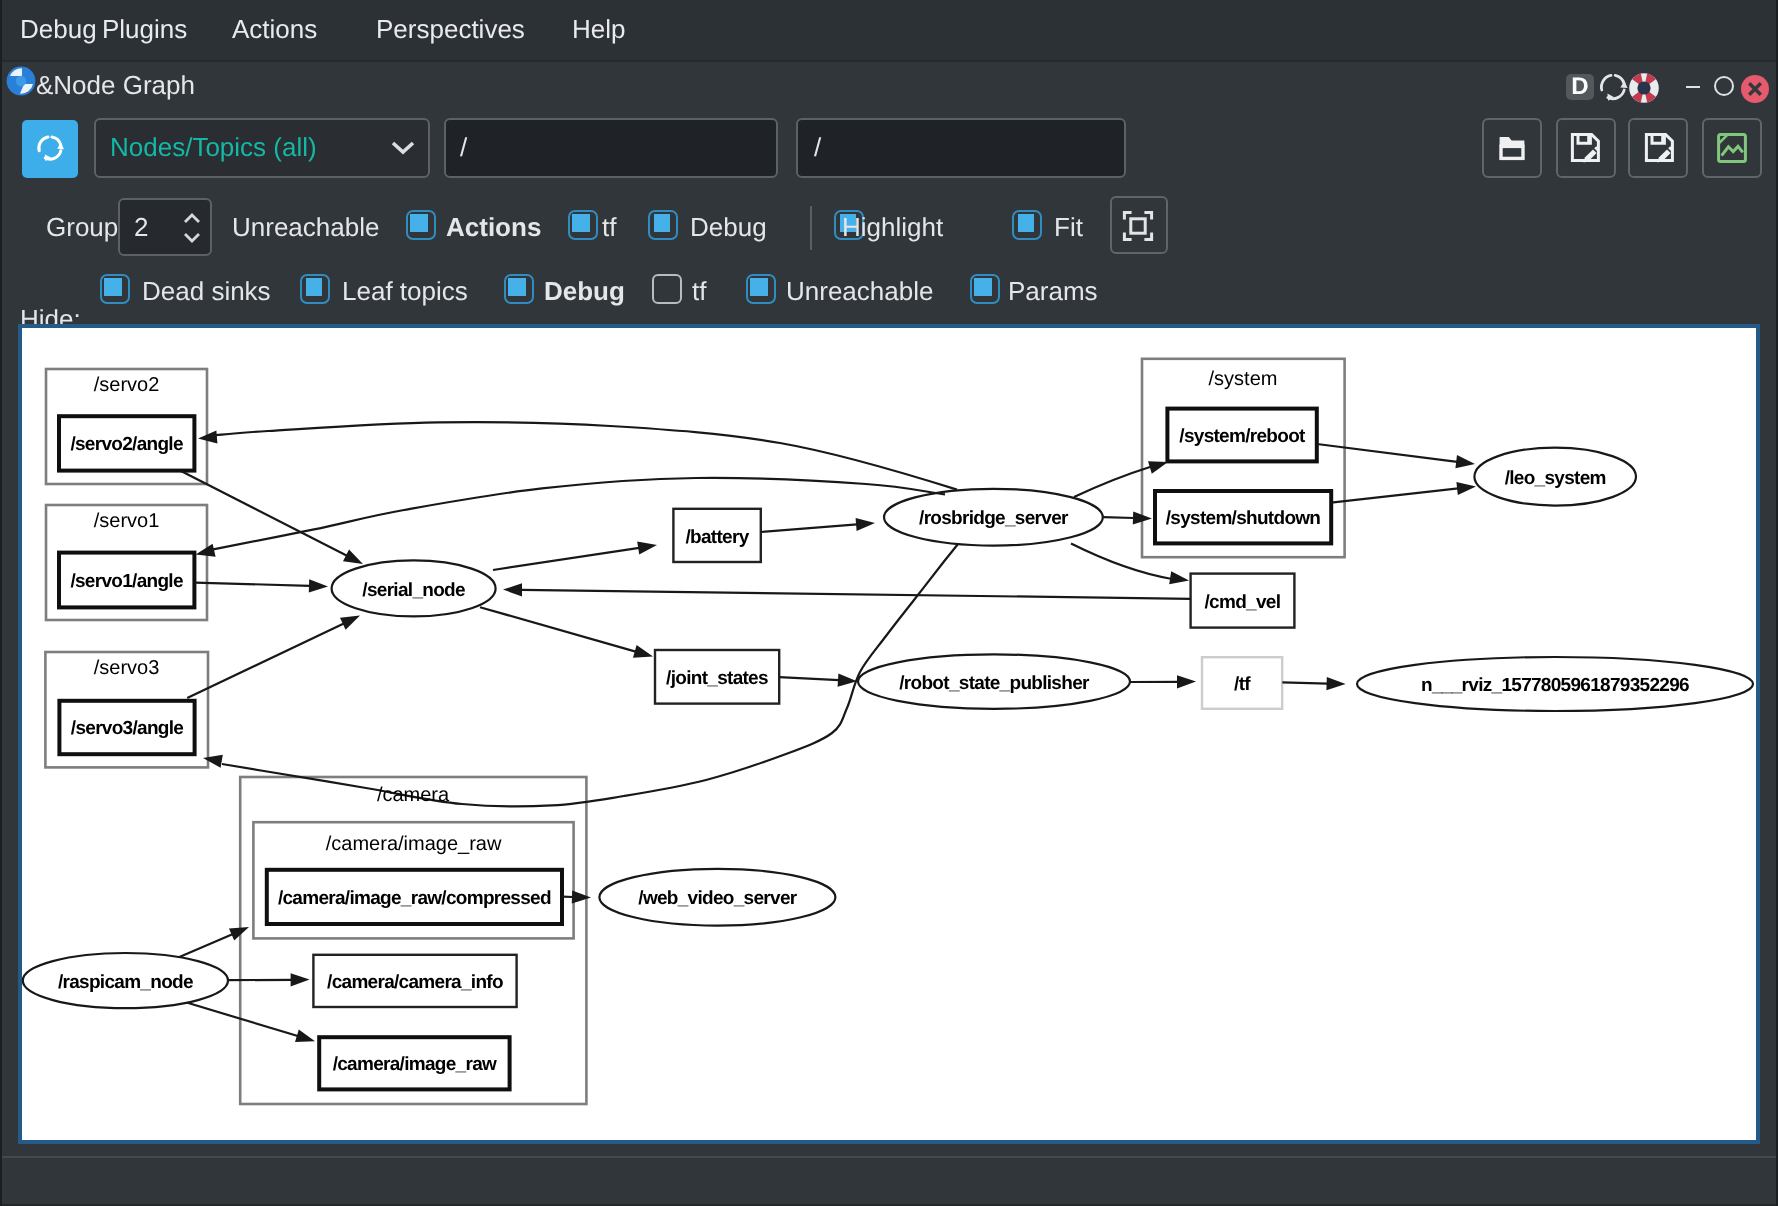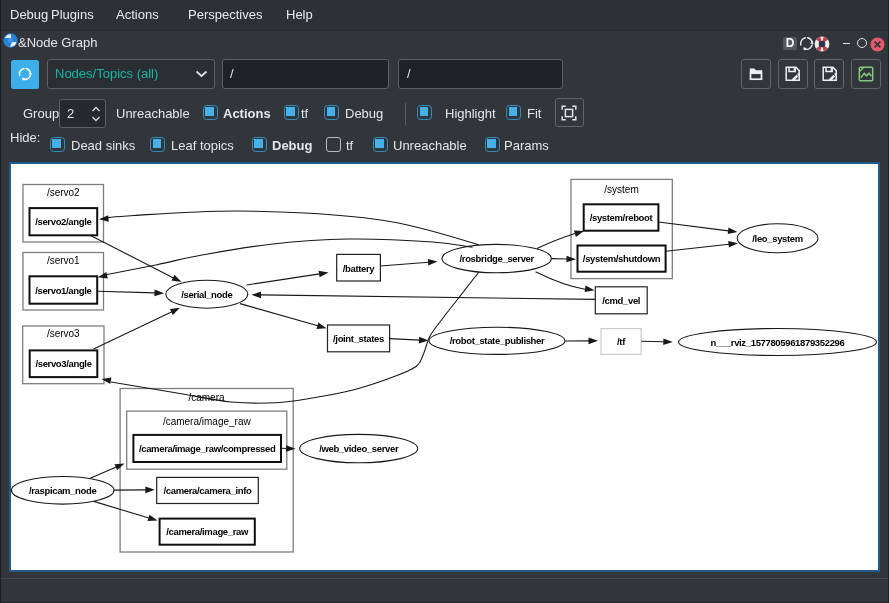--- a/index.html
+++ b/index.html
@@ -121,35 +121,35 @@
   </svg>
 <div class="abs lbl" style="left:115px;top:106px;">Unreachable</div>
 <div class="abs cb on" style="left:201.5px;top:104.5px;"></div>
 <div class="abs lbl" style="left:222px;top:106px;font-weight:bold;">Actions</div>
 <div class="abs cb on" style="left:282.5px;top:104.5px;"></div>
 <div class="abs lbl" style="left:300px;top:106px;">tf</div>
 <div class="abs cb on" style="left:323px;top:104.5px;"></div>
 <div class="abs lbl" style="left:344px;top:106px;">Debug</div>
 <div class="abs" style="left:404px;top:103px;width:1px;height:22px;background:#5a5f64;"></div>
 <div class="abs cb on" style="left:416px;top:104.5px;"></div>
-<div class="abs lbl" style="left:444px;top:106px;">Highlight</div>
+<div class="abs lbl" style="left:420px;top:106px;">Highlight</div>
 <div class="abs cb on" style="left:505px;top:104.5px;"></div>
 <div class="abs lbl" style="left:526px;top:106px;">Fit</div>
 <div class="abs btn" style="left:553.5px;top:98px;width:29px;height:29px;"></div>
 <svg class="abs" style="left:560px;top:104.5px" width="16" height="16" viewBox="0 0 16 16">
     <g fill="none" stroke="#e2e4e6" stroke-width="1.5">
       <path d="M1.2,4.8 V1.2 H4.8"></path>
       <path d="M11.2,1.2 H14.8 V4.8"></path>
       <path d="M14.8,11.2 V14.8 H11.2"></path>
       <path d="M4.8,14.8 H1.2 V11.2"></path>
       <rect x="4.4" y="4.4" width="7.2" height="7.2"></rect>
     </g>
   </svg>
 
-<div class="abs lbl" style="left:9px;top:130px;">Hide:</div>
+<div class="abs lbl" style="left:9px;top:152px;">Hide:</div>
 <div class="abs cb on" style="left:48.5px;top:136.5px;"></div>
 <div class="abs lbl" style="left:70px;top:138px;">Dead sinks</div>
 <div class="abs cb on" style="left:149px;top:136.5px;"></div>
 <div class="abs lbl" style="left:170px;top:138px;">Leaf topics</div>
 <div class="abs cb on" style="left:250.5px;top:136.5px;"></div>
 <div class="abs lbl" style="left:271px;top:138px;font-weight:bold;">Debug</div>
 <div class="abs cb off" style="left:325px;top:136.5px;"></div>
 <div class="abs lbl" style="left:345px;top:138px;">tf</div>
 <div class="abs cb on" style="left:371.5px;top:136.5px;"></div>
 <div class="abs lbl" style="left:392px;top:138px;">Unreachable</div>

